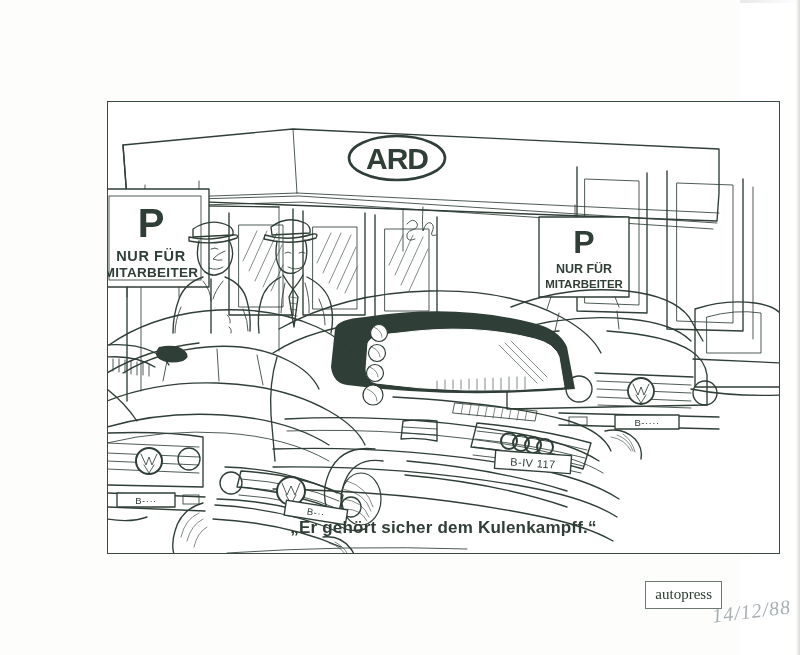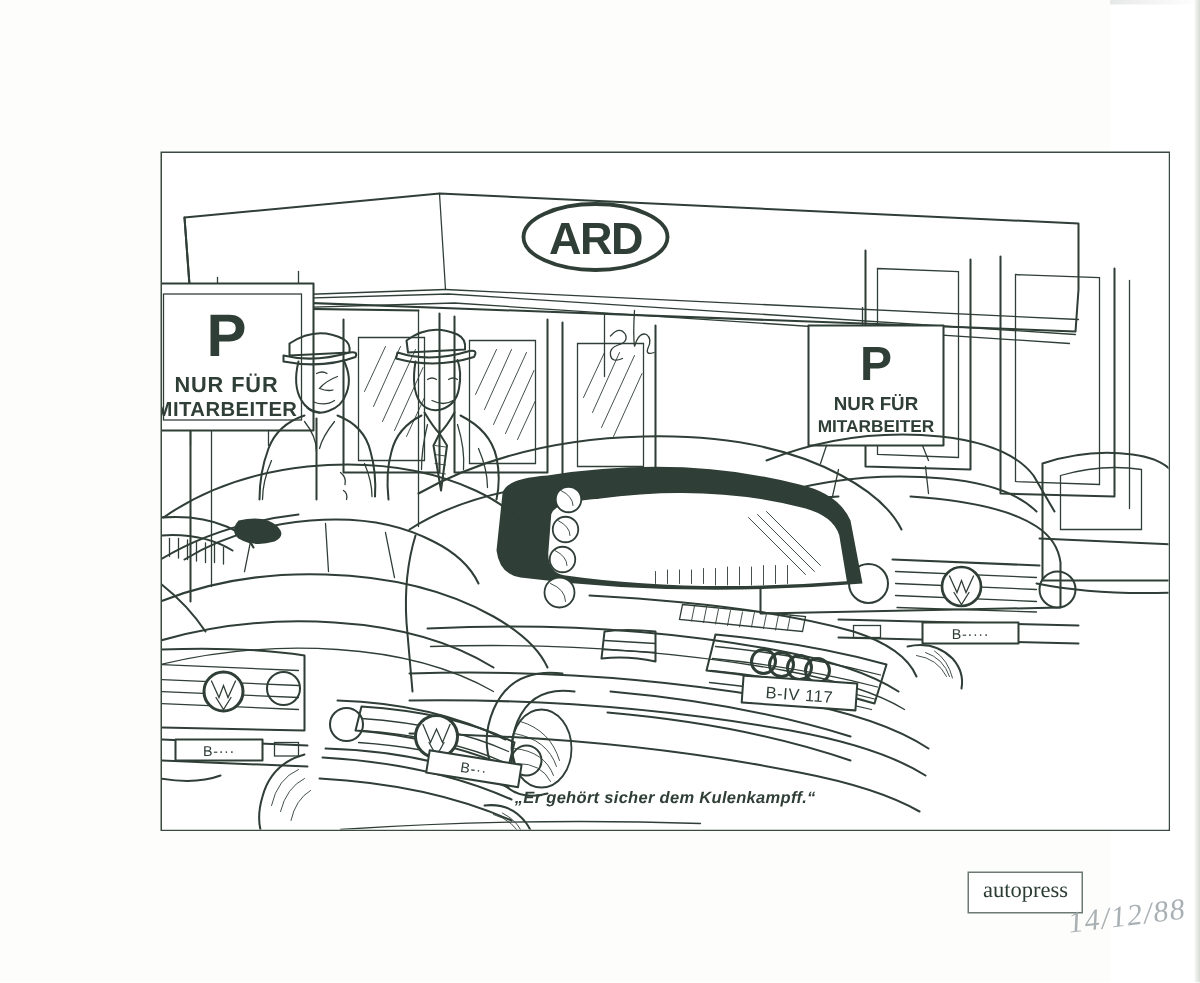--- a/index.html
+++ b/index.html
@@ -30,22 +30,22 @@
     position:absolute;left:0;top:0;width:100%;height:100%;
     border:1.6px solid #3a4a41;
     box-sizing:border-box;
     background:#ffffff;
   }
   .art-svg{position:absolute;left:0;top:0;}
   .caption{
     position:absolute;left:0;right:0;bottom:16px;
     text-align:center;
     font-family:"Liberation Sans",sans-serif;
-    font-style:italic;font-weight:bold;
-    font-size:11px;letter-spacing:.2px;
+    font-weight:bold;
+    font-size:17px;letter-spacing:.2px;
     color:#2f3e36;
   }
   .autopress-box{
     position:absolute;right:18px;bottom:46px;
     border:1.4px solid #6d7a72;
     background:#ffffff;
     padding:5px 9px 6px 9px;
     margin-top:12px;
   }
   .autopress-box .label{

